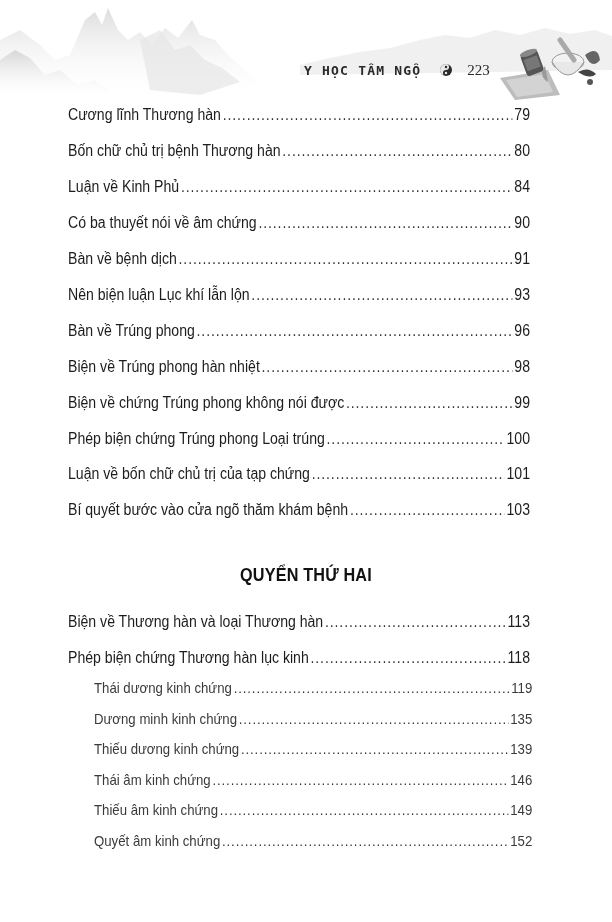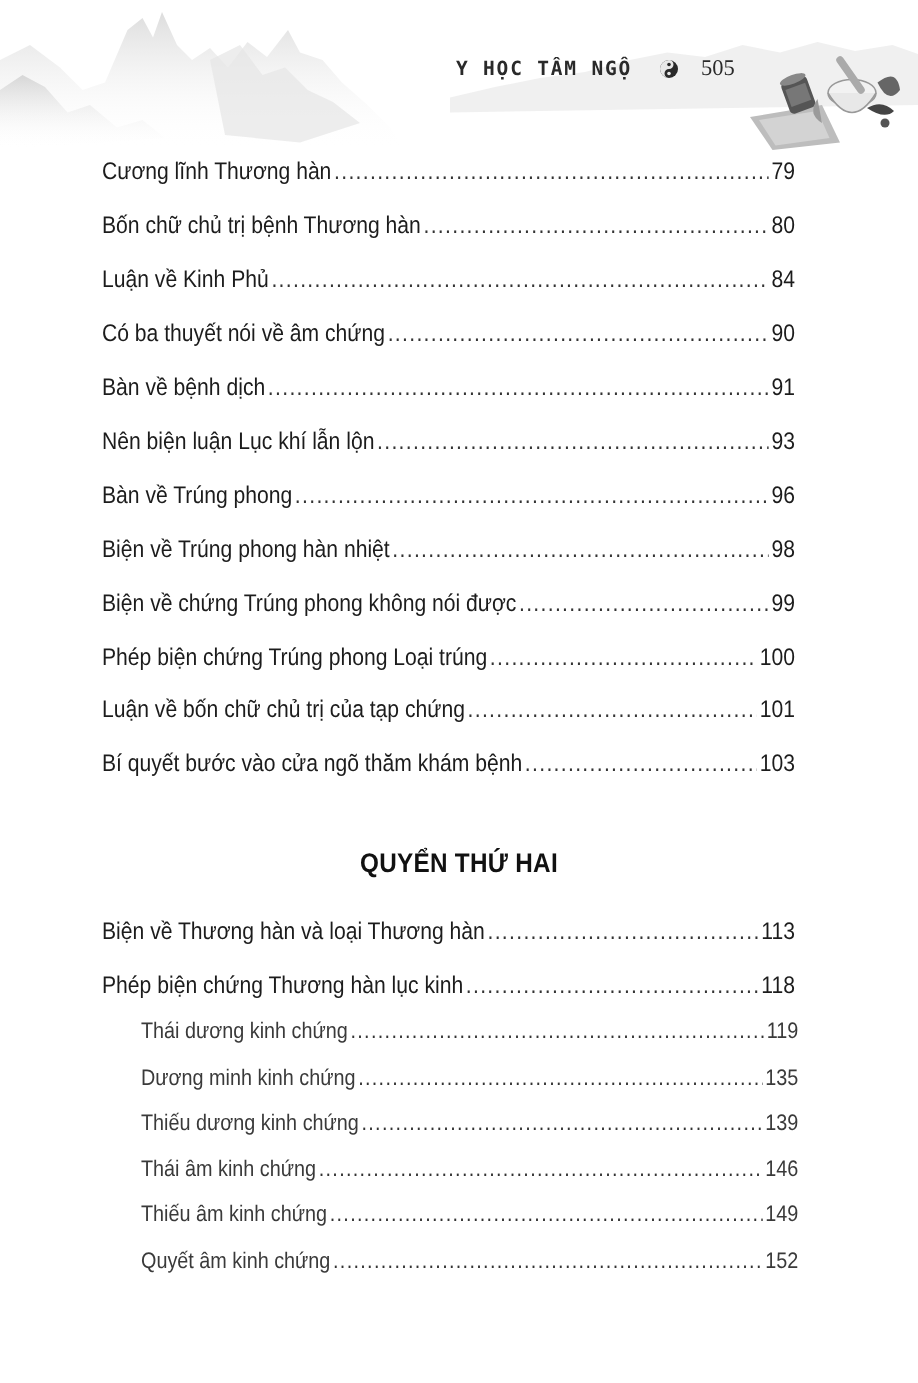--- a/index.html
+++ b/index.html
@@ -22,21 +22,21 @@
       height: 100px;
       overflow: hidden;
     }
     .header-band svg {
       position: absolute;
       left: 0; top: 0;
     }
     .running-head {
       position: absolute;
       left: 304px;
-      top: 36px;
+      top: 60px;
       height: 20px;
       display: flex;
       align-items: center;
       font-family: "DejaVu Sans Mono", monospace;
       font-weight: bold;
       font-size: 13px;
       letter-spacing: 1.2px;
       color: #2a2a2a;
     }
     .running-head .book-title { margin-right: 18px; }
@@ -148,21 +148,21 @@
 </div>
 
 <div class="running-head">
   <span class="book-title">Y HỌC TÂM NGỘ</span>
   <svg class="ornament" viewBox="0 0 14 14">
     <circle cx="7" cy="7" r="6" fill="#2a2a2a"></circle>
     <path d="M7,1 A3,3 0 0 1 7,7 A3,3 0 0 0 7,13 A6,6 0 0 1 7,1 Z" fill="#e8e8e8"></path>
     <circle cx="7" cy="4" r="1.2" fill="#2a2a2a"></circle>
     <circle cx="7" cy="10" r="1.2" fill="#e8e8e8"></circle>
   </svg>
-  <span class="page-num">505</span>
+  <span class="page-num">223</span>
 </div>
 
 <div class="toc">
 
   <div class="toc-entry" style="top:5px">
     <span class="title">Cương lĩnh Thương hàn</span>
     <span class="leader"></span>
     <span class="page">79</span>
   </div>
   <div class="toc-entry" style="top:41px">

